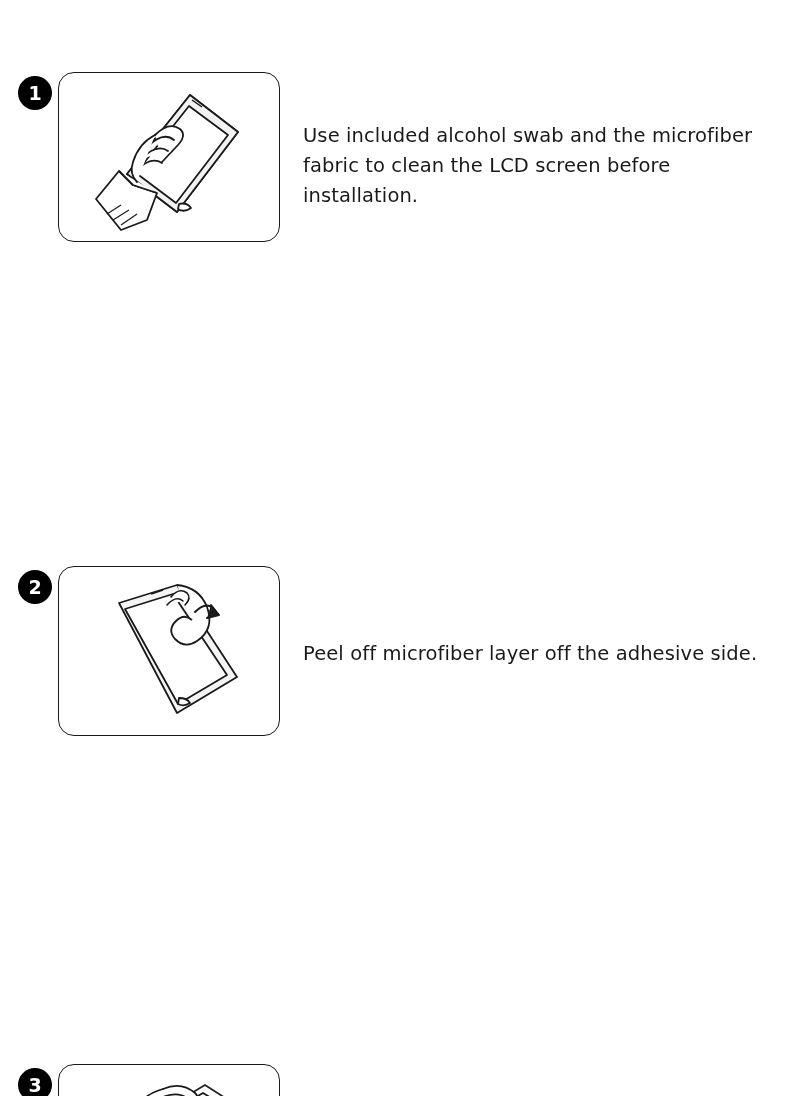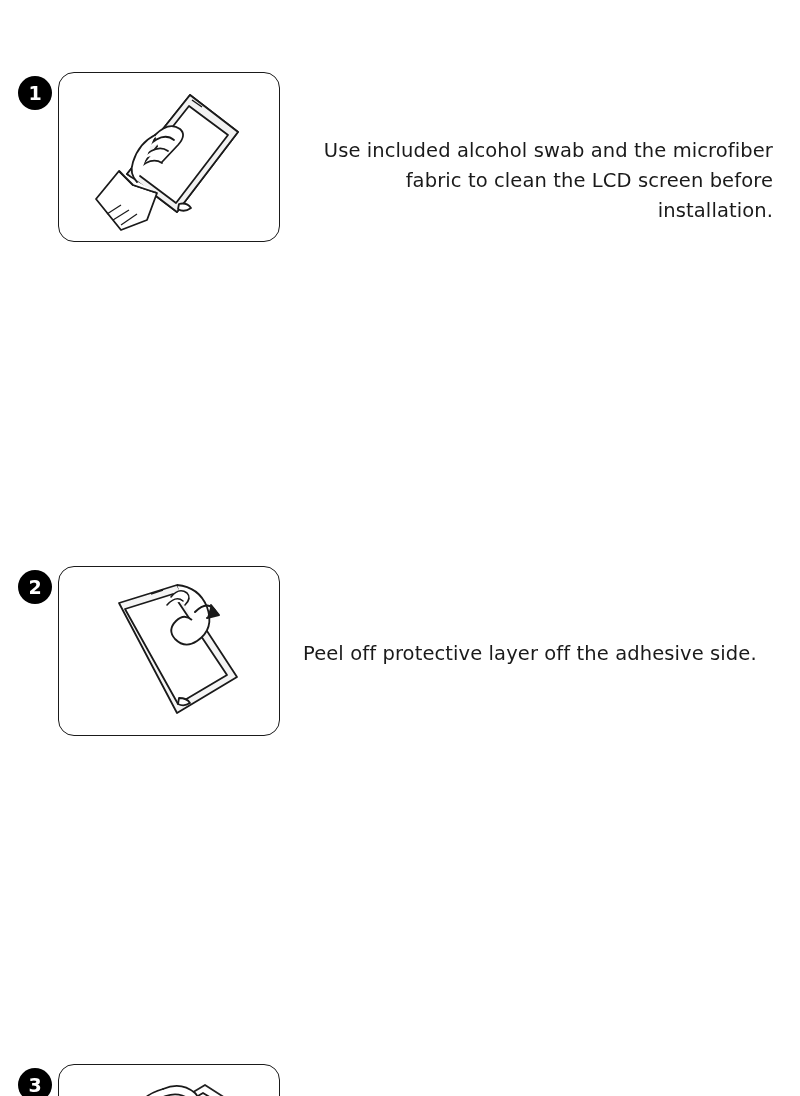--- a/index.html
+++ b/index.html
@@ -63,21 +63,21 @@
     font-size: 19.5px;
     line-height: 1.55;
     color: #1a1a1a;
     letter-spacing: 0.1px;
   }
 
   
   #step1 { top: 0; }
   #step1 .step-badge { top: 76px; }
   #step1 .illus-box  { top: 72px; }
-  #step1 .step-text  { top: 136px; text-align: right; }
+  #step1 .step-text  { top: 121px; }
 
   #step2 .step-badge { top: 320px; }
   #step2 .illus-box  { top: 316px; }
   #step2 .step-text  { top: 389px; }
 
   #step3 .step-badge { top: 568px; }
   #step3 .illus-box  { top: 564px; }
 
   .abs-layer { position: absolute; left: 0; top: 0; width: 800px; height: 1096px; }
 </style>
@@ -142,21 +142,21 @@
           <path d="M136 45 q14 -14 22 2"></path>
           <path d="M152 38 l8 10 l-12 3" fill="#1a1a1a" stroke-linejoin="round"></path>
         </g>
 
         <g stroke="#1a1a1a" stroke-width="1.6" fill="#ffffff" stroke-linecap="round" stroke-linejoin="round">
           <path d="M112 30 q8 -10 16 -4 q5 5 -2 12"></path>
           <path d="M108 38 q9 -10 16 -4"></path>
         </g>
       </svg>
     </div>
-    <div class="step-text">Peel off protective layer off the adhesive side.</div>
+    <div class="step-text">Peel off microfiber layer off the adhesive side.</div>
   </div>
 
   <div class="step" id="step3">
     <div class="step-badge">3</div>
     <div class="illus-box">
       <svg width="222" height="170" viewBox="0 0 222 170" fill="none" xmlns="http://www.w3.org/2000/svg">
 
         <g stroke="#1a1a1a" stroke-width="1.8" fill="#ffffff" stroke-linejoin="round">
           <path d="M52 98 L122 58 L180 96 L108 142 Z" fill="#f2f2f2"></path>
           <path d="M60 97 L120 64 L170 96 L108 134 Z" fill="#ffffff"></path>

